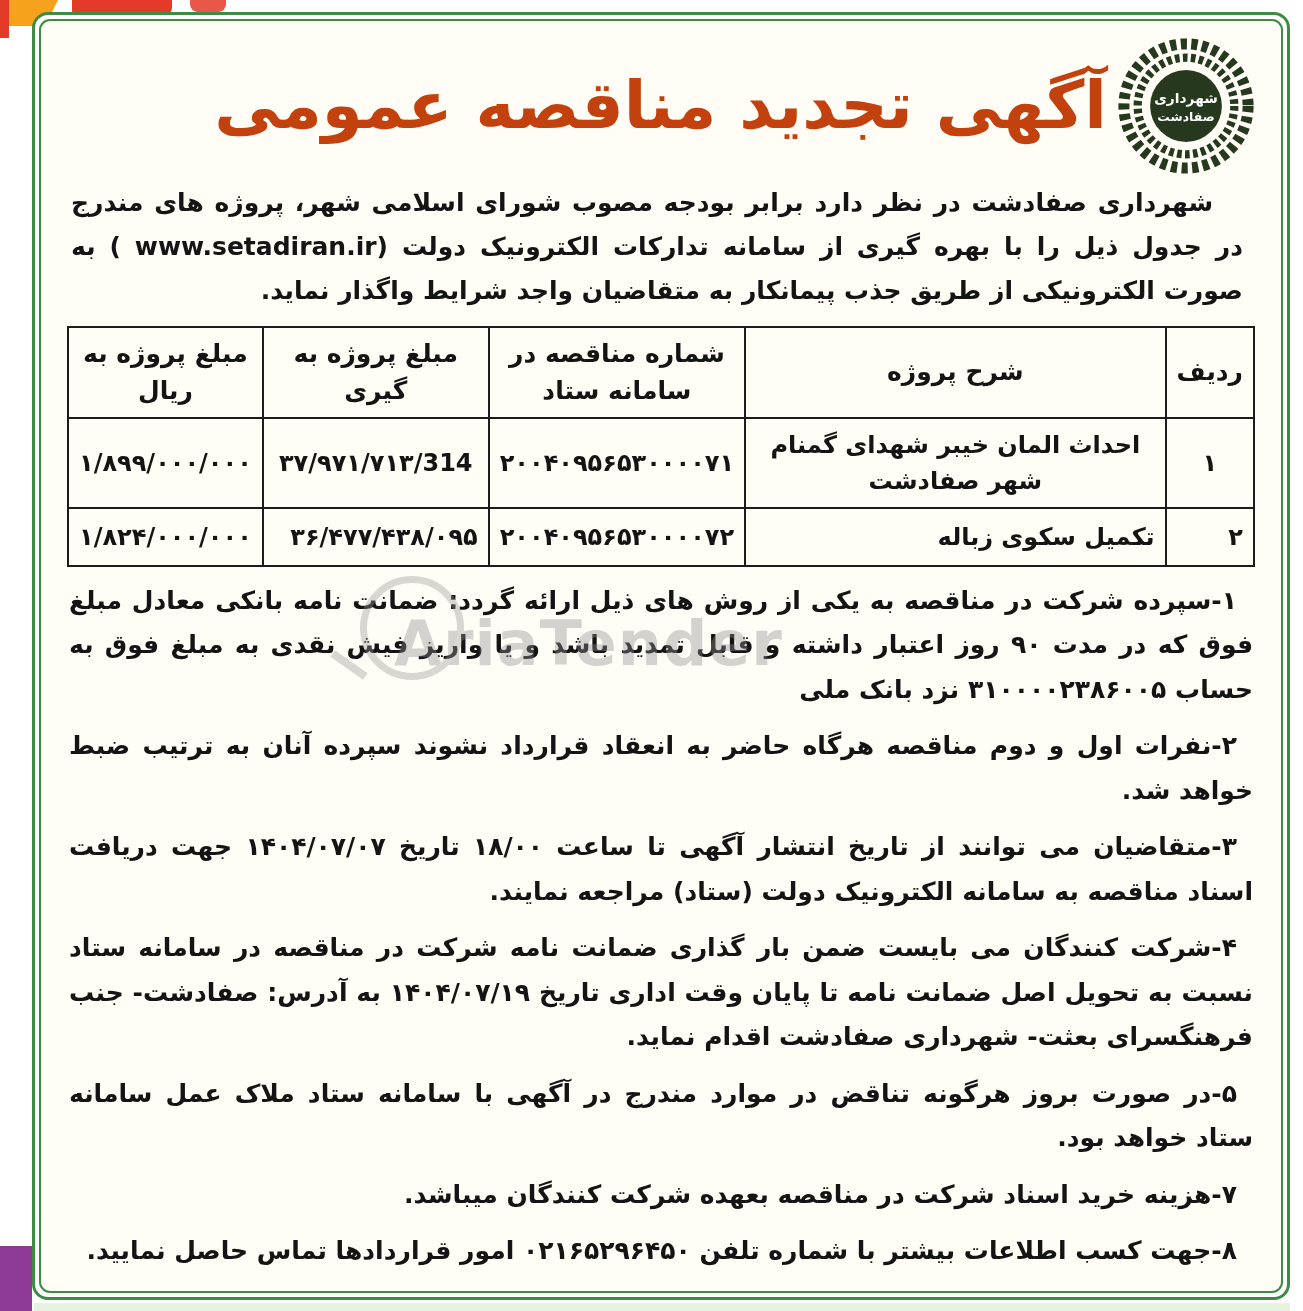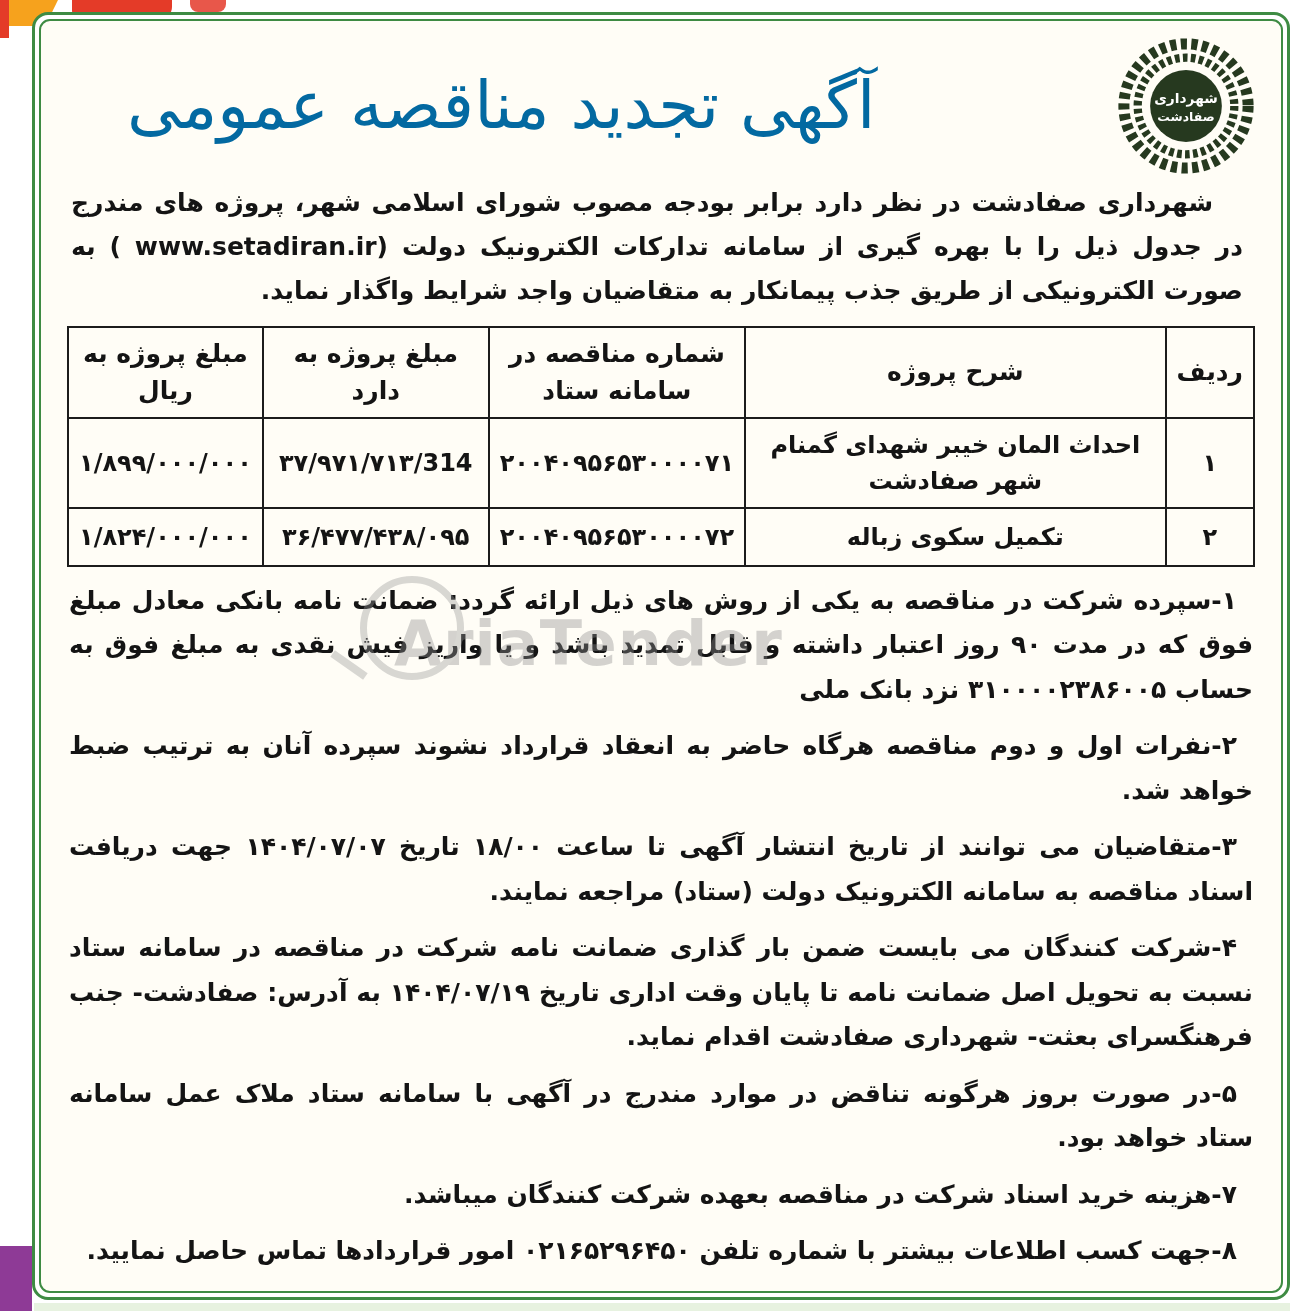--- a/index.html
+++ b/index.html
@@ -36,24 +36,24 @@
     padding:16px 26px 12px 26px;
     overflow:hidden;
     position:relative;
   }
 
   
   .header { display:flex; align-items:center; margin-bottom:6px; }
   .logo { flex:0 0 138px; height:138px; margin-left:10px; }
   .title {
     flex:1;
-    text-align:left;
-    color:#0369a1;
+    text-align:right;
+    color:#c2410c;
     font-size:66px;
-    font-weight:normal;
+    font-weight:bold;
     letter-spacing:1px;
     line-height:1.3;
     padding-left:60px;
   }
 
   
   .intro {
     font-size:25px;
     font-weight:bold;
     color:#141414;
@@ -80,21 +80,21 @@
   }
   table.tender th { font-size:25px; line-height:1.45; height:78px; }
   table.tender td { font-size:24px; line-height:1.5; }
   .col-radif   { width:82px;  }
   .col-sharh   { width:478px; }
   .col-shomare { width:218px; }
   .col-mablagh { width:228px; }
   .col-seporde { width:178px; }
   td.num { direction:ltr; unicode-bidi:embed; }
   tr.row-1 td { height:88px; }
-  tr.row-2 td { height:58px; }
+  tr.row-2 td { height:58px;text-align:right; }
 
   
   .notes p {
     font-size:25px;
     font-weight:bold;
     color:#141414;
     line-height:1.78;
     text-align:justify;
     text-indent:16px;
     margin:12px 2px;
@@ -168,21 +168,21 @@
           <col class="col-sharh">
           <col class="col-shomare">
           <col class="col-mablagh">
           <col class="col-seporde">
       </colgroup>
       <thead>
         <tr>
           <th>ردیف</th>
           <th>شرح پروژه</th>
           <th>شماره مناقصه در سامانه ستاد</th>
-          <th>مبلغ پروژه به دارد</th>
+          <th>مبلغ پروژه به گیری</th>
           <th>مبلغ پروژه به ریال</th>
         </tr>
       </thead>
       <tbody>
         <tr class="row-1">
           <td>۱</td>
           <td>احداث المان خیبر شهدای گمنام شهر صفادشت</td>
           <td class="num">۲۰۰۴۰۹۵۶۵۳۰۰۰۰۷۱</td>
           <td class="num">۳۷/۹۷۱/۷۱۳/314</td>
           <td class="num">۱/۸۹۹/۰۰۰/۰۰۰</td>

